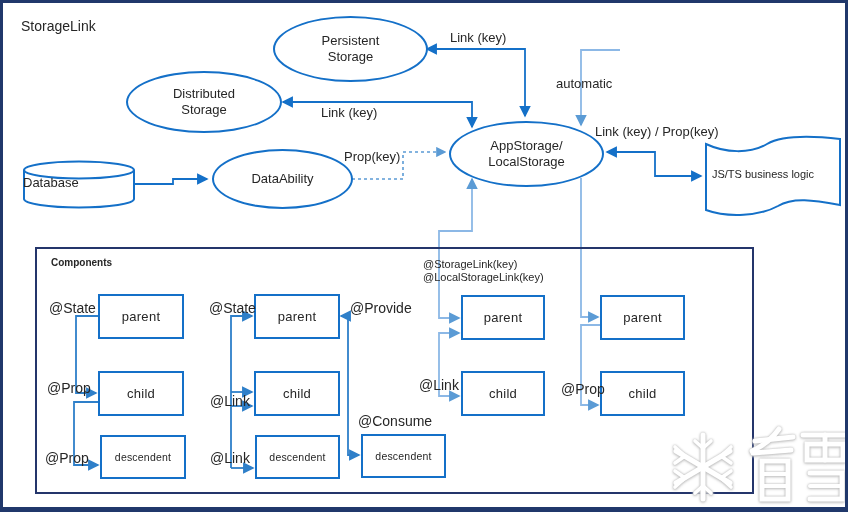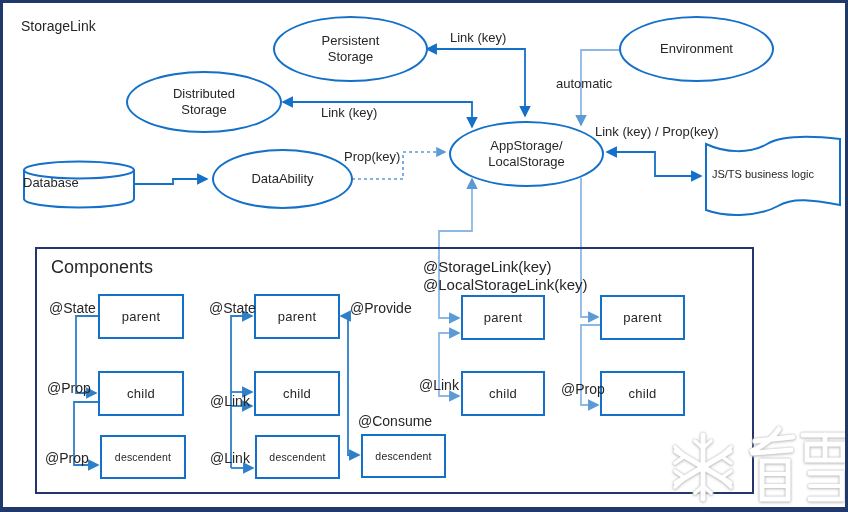--- a/index.html
+++ b/index.html
@@ -18,24 +18,24 @@
   .nodebox{
     position:absolute;border:2px solid #1470c8;background:#fff;
     display:flex;align-items:center;justify-content:center;
     font-size:13px;box-sizing:border-box;letter-spacing:.3px;
   }
   .nodebox.small{font-size:10.5px;letter-spacing:.2px;}
   .frame{
     position:absolute;border:2px solid #24356b;background:transparent;box-sizing:border-box;
   }
   .title{font-size:14px;}
-  .sub{font-size:18px;}
+  .sub{font-size:10px;font-weight:bold;}
   .edge-lbl{font-size:13px;}
   .anno{font-size:14px;}
-  .hdr{font-size:15px;line-height:1.22;}
+  .hdr{font-size:11px;line-height:1.22;}
   .botbar{position:absolute;left:0;top:504px;width:848px;height:8px;background:#20386b;}
   .wm{position:absolute;left:668px;top:422px;width:180px;height:84px;}
   .wm svg{filter:drop-shadow(0 0 1px #b9b9b9) drop-shadow(0 1px 1px #cfcfcf);}
   .wm-hidden-text{position:absolute;font-size:0;color:transparent;}
 </style>
 </head>
 <body>
 
 <div id="stage">
 
@@ -84,23 +84,20 @@
   <div class="frame" style="left:32px;top:244px;width:719px;height:247px"></div>
 
   <div class="ellipse" style="left:270px;top:13px;width:155px;height:66px">
       <span style="white-space:pre-line">Persistent
 Storage</span>
     </div>
   <div class="ellipse" style="left:123px;top:68px;width:156px;height:62px">
       <span style="white-space:pre-line">Distributed
 Storage</span>
     </div>
-  <div class="ellipse" style="left:616px;top:13px;width:155px;height:66px">
-      <span>Environment</span>
-    </div>
   <div class="ellipse" style="left:209px;top:146px;width:141px;height:60px">
       <span>DataAbility</span>
     </div>
   <div class="ellipse" style="left:446px;top:118px;width:155px;height:66px">
       <span style="white-space:pre-line">AppStorage/
 LocalStorage</span>
     </div>
 
   <div class="lbl" style="left:20px;top:172px;width:112px;font-size:13px">Database</div>
 

